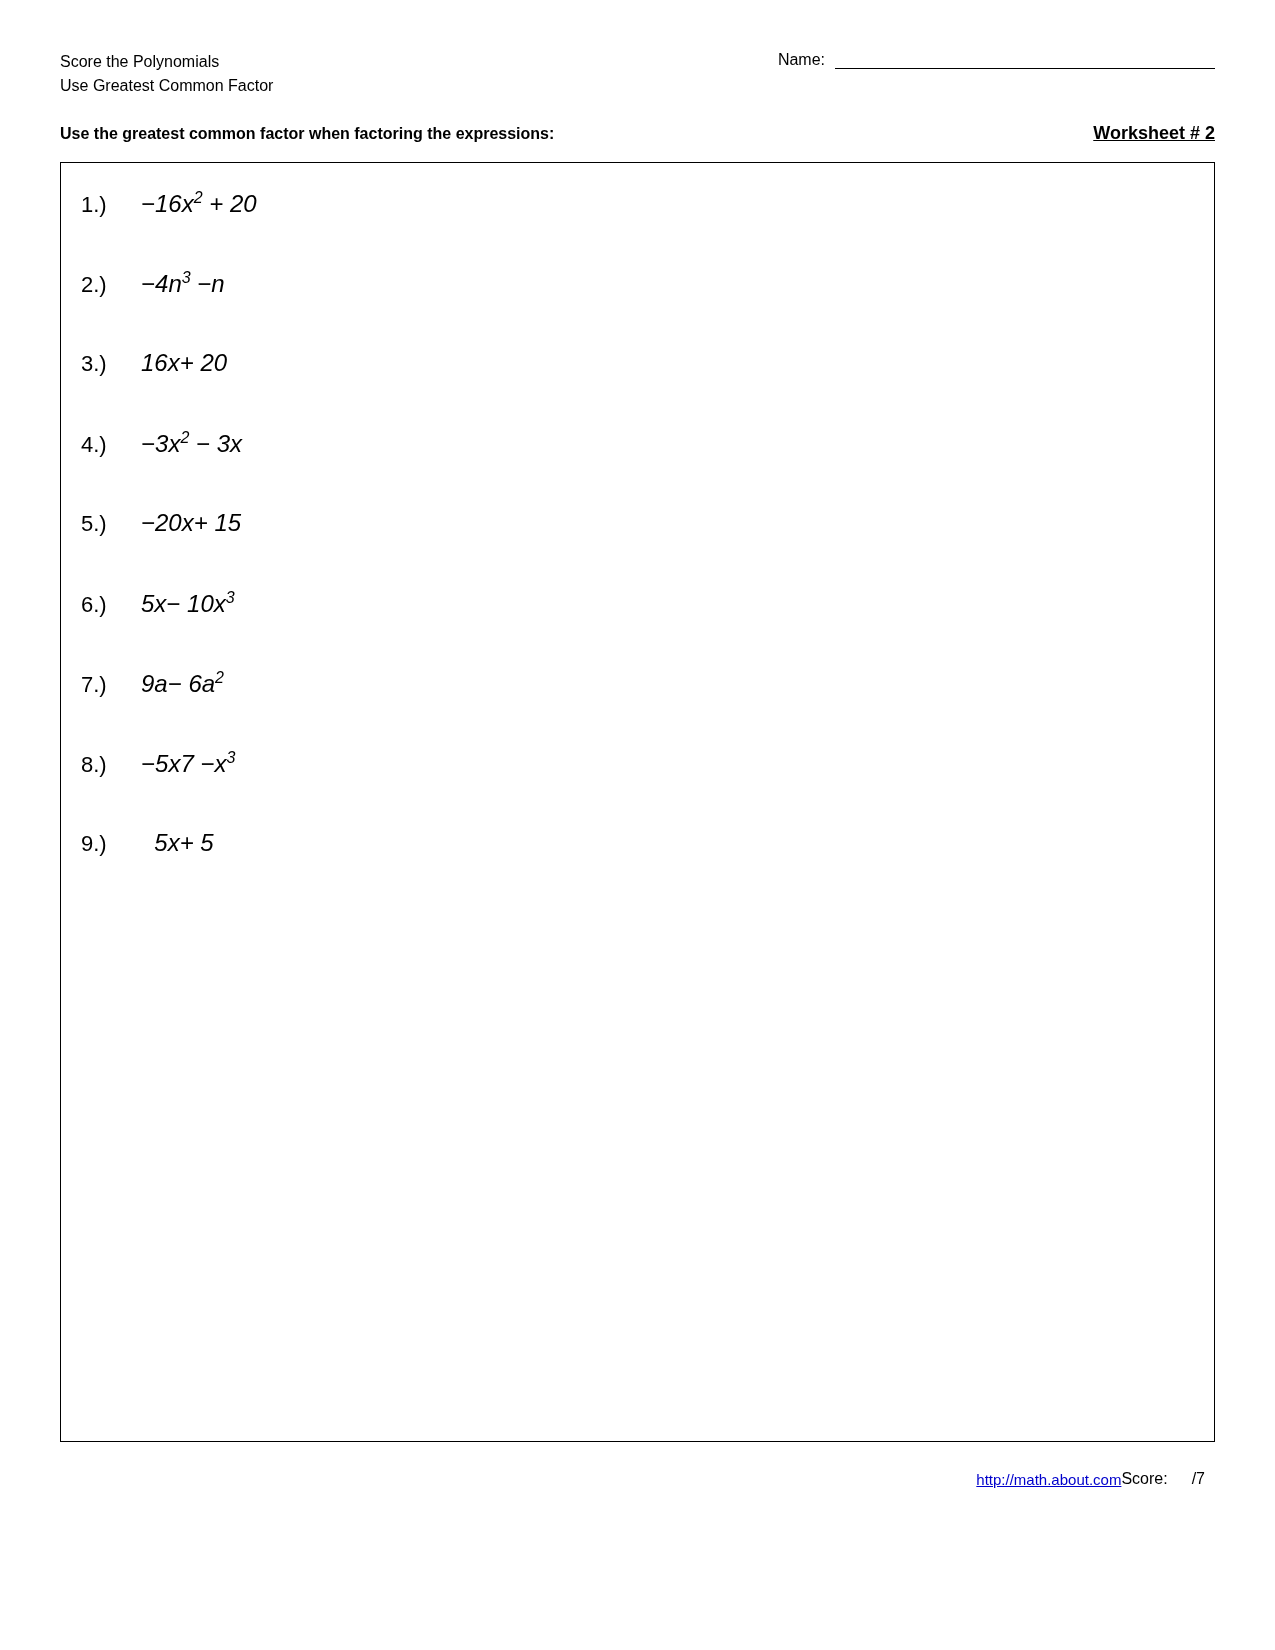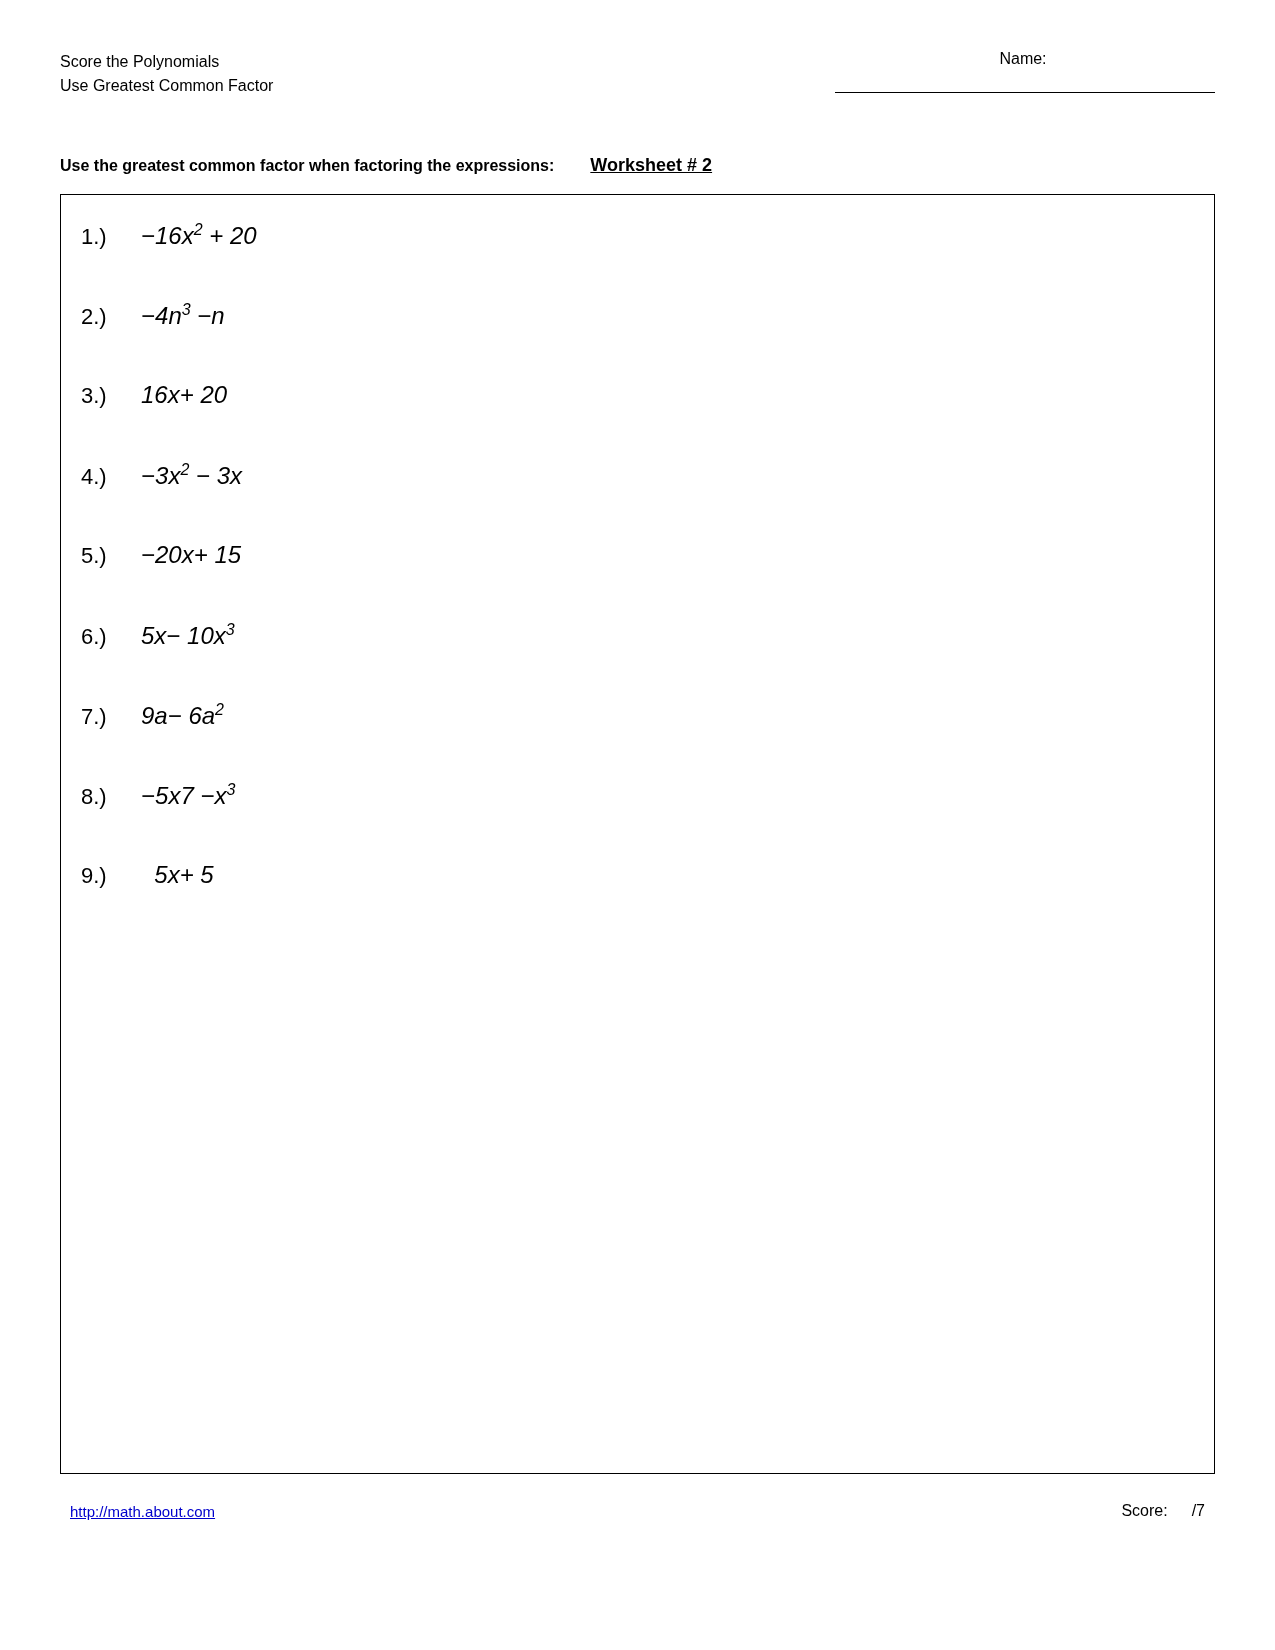--- a/index.html
+++ b/index.html
@@ -28,50 +28,48 @@
     .header-left {
       font-size: 16px;
       line-height: 1.5;
     }
 
     .header-right {
       font-size: 16px;
       display: flex;
       align-items: center;
       gap: 6px;
-      flex-direction: column;
     }
 
     .name-line {
       border-bottom: 1px solid #000;
       display: inline-block;
       width: 380px;
       margin-left: 4px;
     }
 
     .instruction-row {
       display: flex;
-      justify-content: flex-start;
+      justify-content: space-between;
       align-items: baseline;
       margin-bottom: 18px;
       font-size: 16px;
       gap: 36px;
     }
 
     .instruction-text {
       font-weight: bold;
       font-size: 16px;
     }
 
     .worksheet-title {
       font-weight: bold;
       text-decoration: underline;
       font-size: 18px;
       font-family: Arial, sans-serif;
-      margin-top: 32px;
     }
 
     .problems-box {
       border: 1.5px solid #000;
       padding: 10px 30px 20px 20px;
       min-height: 1280px;
     }
 
     .problem-row {
       display: flex;
@@ -93,21 +91,21 @@
       font-style: italic;
       font-family: Liberation Sans, sans-serif;
     }
 
     .problem-expr sup {
       font-size: 16px;
     }
 
     .footer {
       display: flex;
-      justify-content: space-between;
+      justify-content: flex-end;
       align-items: center;
       margin-top: 28px;
       padding: 0 10px;
     }
 
     .footer-link {
       color: #0000cc;
       text-decoration: underline;
       font-size: 15px;
     }

